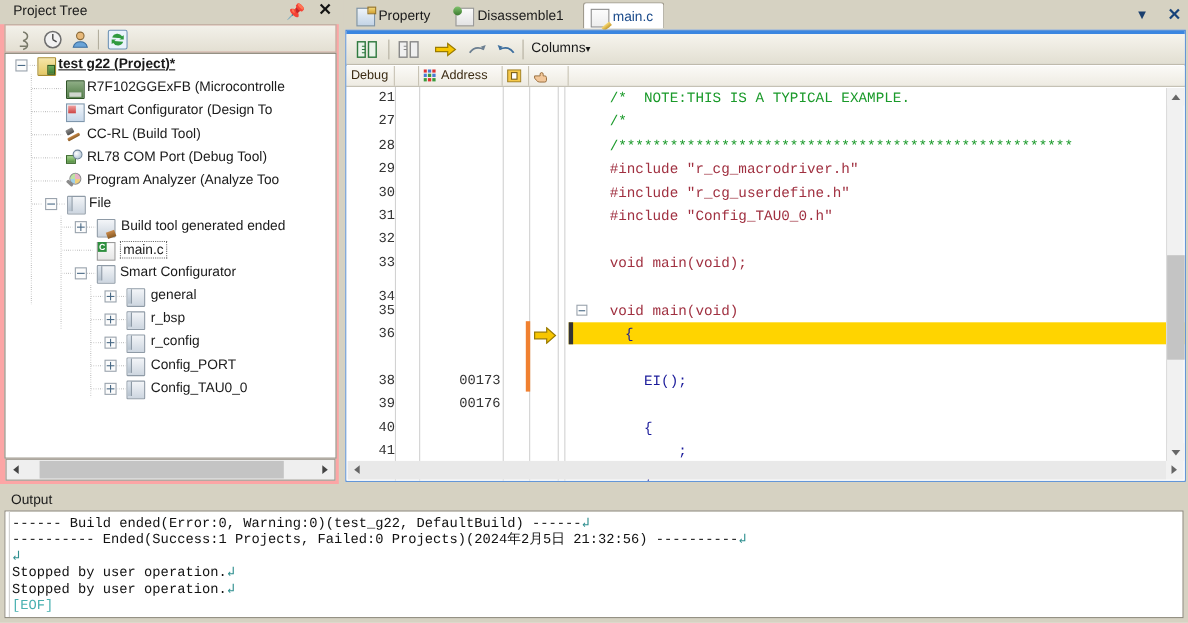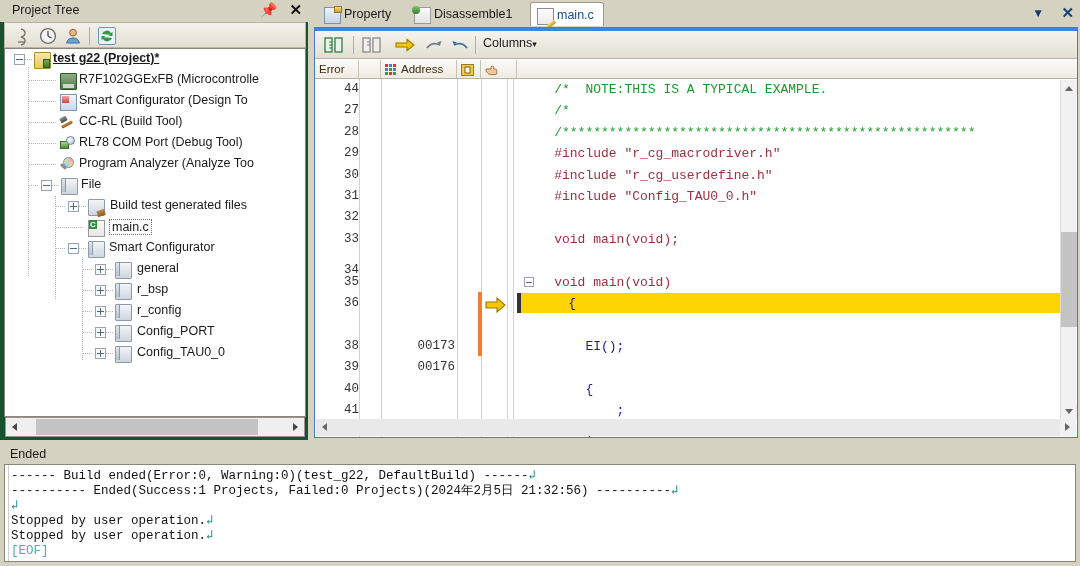--- a/index.html
+++ b/index.html
@@ -6,21 +6,21 @@
   body{
     width:1080px;height:566px;overflow:hidden;
     background:#d6d2c2;
     font-family:"Liberation Sans", sans-serif;
     font-size:12px;color:#000;
     -webkit-font-smoothing:antialiased;
   }
   .app{position:relative;width:1080px;height:566px;}
 
   
-  .proj-panel{position:absolute;left:0;top:0;width:310px;height:440px;background:#14532d;}
+  .proj-panel{position:absolute;left:0;top:0;width:310px;height:440px;background:#fca5a5;}
   .proj-title{position:relative;height:22px;background:#d6d2c2;}
   .proj-title .ttl{position:absolute;left:12px;top:3px;font-size:12.5px;color:#1a1a1a;}
   .proj-title .pin{position:absolute;right:32px;top:2px;font-size:14px;color:#222;line-height:16px;}
   .proj-title .cls{position:absolute;right:8px;top:1px;font-size:15px;font-weight:bold;color:#111;line-height:18px;}
 
   .proj-toolbar{position:absolute;left:4px;top:22px;width:302px;height:26px;
     background:linear-gradient(#f3f1ea,#e3dfd2);border:1px solid #b9b4a4;box-sizing:border-box;}
   .tbi{position:absolute;top:3px;width:20px;height:20px;}
   .tbsep{position:absolute;top:4px;width:1px;height:18px;background:#b3ae9e;}
 
@@ -260,21 +260,21 @@
           <span class="dlineh" style="left:47px;top:10px;width:8px;"></span>
           <span class="ico ic-fold" style="left:56px;"></span>
           <span class="lbl" style="left:76px;">File</span>
         </div>
 
         <div class="trow" style="top:147px;">
           <span class="exp plus" style="left:63px;"></span>
           <span class="dlineh" style="left:51px;top:10px;width:10px;"></span>
           <span class="dlineh" style="left:74px;top:10px;width:8px;"></span>
           <span class="ico ic-btg" style="left:83px;"></span>
-          <span class="lbl" style="left:105px;">Build test generated files</span>
+          <span class="lbl" style="left:105px;">Build tool generated ended</span>
         </div>
 
         <div class="trow" style="top:168px;">
           <span class="dlineh" style="left:51px;top:10px;width:28px;"></span>
           <span class="ico ic-cfile" style="left:83px;"></span>
           <span class="lbl sel-lbl" style="left:104px;">main.c</span>
         </div>
 
         <div class="trow" style="top:189px;">
           <span class="exp" style="left:63px;"></span>
@@ -388,21 +388,21 @@
               <path d="M5 10 l-1.6 -4 l4.6 1.4z" fill="#3c6e9e"></path>
             </svg>
         </span>
         <span class="etbsep" style="left:160px;"></span>
         <span class="colsbtn">
           <span>Columns</span><span style="font-size:9px;">▾</span>
         </span>
       </div>
 
       <div class="ed-head">
-        <div class="hcell" style="left:0;width:44px;">Error</div>
+        <div class="hcell" style="left:0;width:44px;">Debug</div>
         <div class="hcell" style="left:44px;width:22px;"></div>
         <div class="hcell" style="left:66px;width:76px;">
           <span style="position:absolute;left:4px;top:3px;width:13px;height:12px;">
             <svg width="13" height="12" viewBox="0 0 13 12">
                 <rect x="0" y="0" width="3" height="3" fill="#d33"></rect>
                 <rect x="4" y="0" width="3" height="3" fill="#4a7ad3"></rect>
                 <rect x="8" y="0" width="3" height="3" fill="#d33"></rect>
                 <rect x="0" y="4" width="3" height="3" fill="#4a7ad3"></rect>
                 <rect x="4" y="4" width="3" height="3" fill="#3a9a3a"></rect>
                 <rect x="8" y="4" width="3" height="3" fill="#4a7ad3"></rect>
@@ -447,21 +447,21 @@
               <path d="M1 5h11V1l8 7-8 7v-4H1z" fill="#F7C600" stroke="#9a7b00" stroke-width="1.1"></path>
             </svg>
         </div>
 
         <div class="hl" style="top:214px;"></div>
         <div class="hlbar" style="top:214px;"></div>
 
         <div class="fold" style="top:198px;"></div>
 
         <div class="crow" style="top:0;">
-            <span class="lnum">44</span>
+            <span class="lnum">21</span>
             <span class="addr"></span>
             <span class="ctext cm">    /*  NOTE:THIS IS A TYPICAL EXAMPLE.</span>
           </div>
         <div class="crow" style="top:21.4px;">
             <span class="lnum">27</span>
             <span class="addr"></span>
             <span class="ctext cm">    /*</span>
           </div>
         <div class="crow" style="top:42.8px;">
             <span class="lnum">28</span>
@@ -542,21 +542,21 @@
       <div class="hsb">
         <span class="hsmall"></span>
       </div>
       <div class="corner"></div>
     </div>
   </div>
 
   <div class="hdivider"></div>
 
   <div class="out-panel">
-    <span class="out-title">Ended</span>
+    <span class="out-title">Output</span>
     <div class="out-box">
       <span class="out-left"></span>
       <div class="out-line" style="top:4px;"><span>------ Build ended(Error:0, Warning:0)(test_g22, DefaultBuild) ------</span><span class="cr">↲</span></div>
       <div class="out-line" style="top:19px;"><span>---------- Ended(Success:1 Projects, Failed:0 Projects)(2024年2月5日 21:32:56) ----------</span><span class="cr">↲</span></div>
       <div class="out-line" style="top:34px;"><span></span><span class="cr">↲</span></div>
       <div class="out-line" style="top:49px;"><span>Stopped by user operation.</span><span class="cr">↲</span></div>
       <div class="out-line" style="top:64px;"><span>Stopped by user operation.</span><span class="cr">↲</span></div>
       <div class="out-line eof" style="top:79px;">[EOF]</div>
     </div>
   </div>

